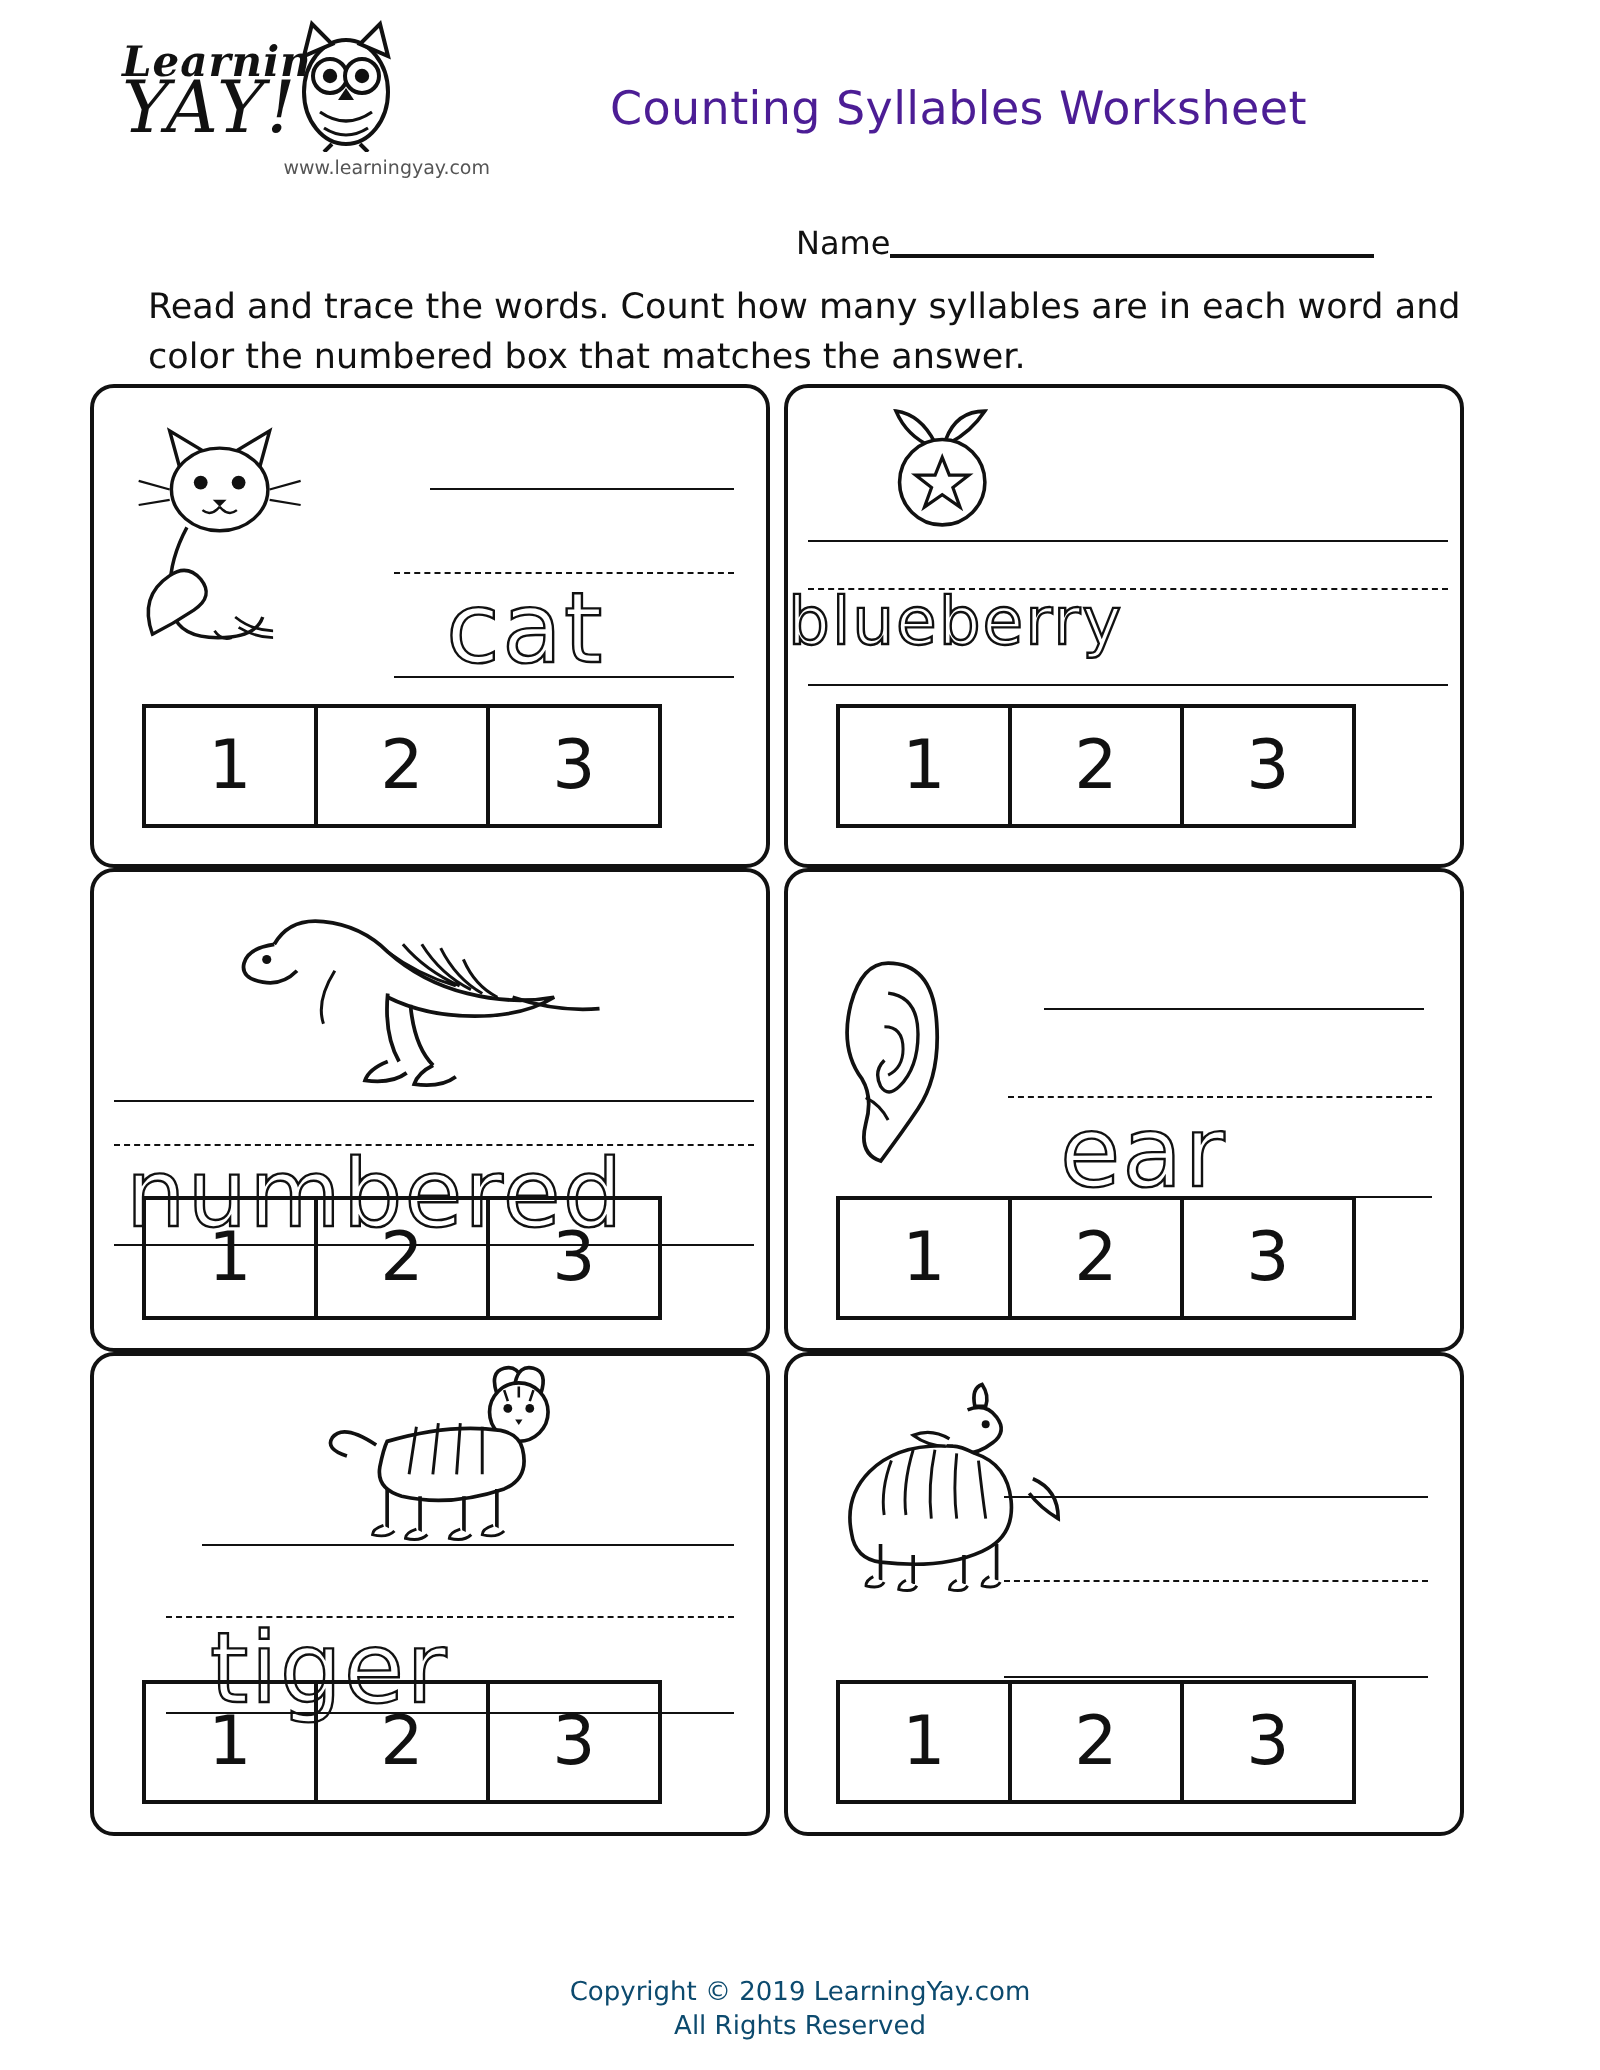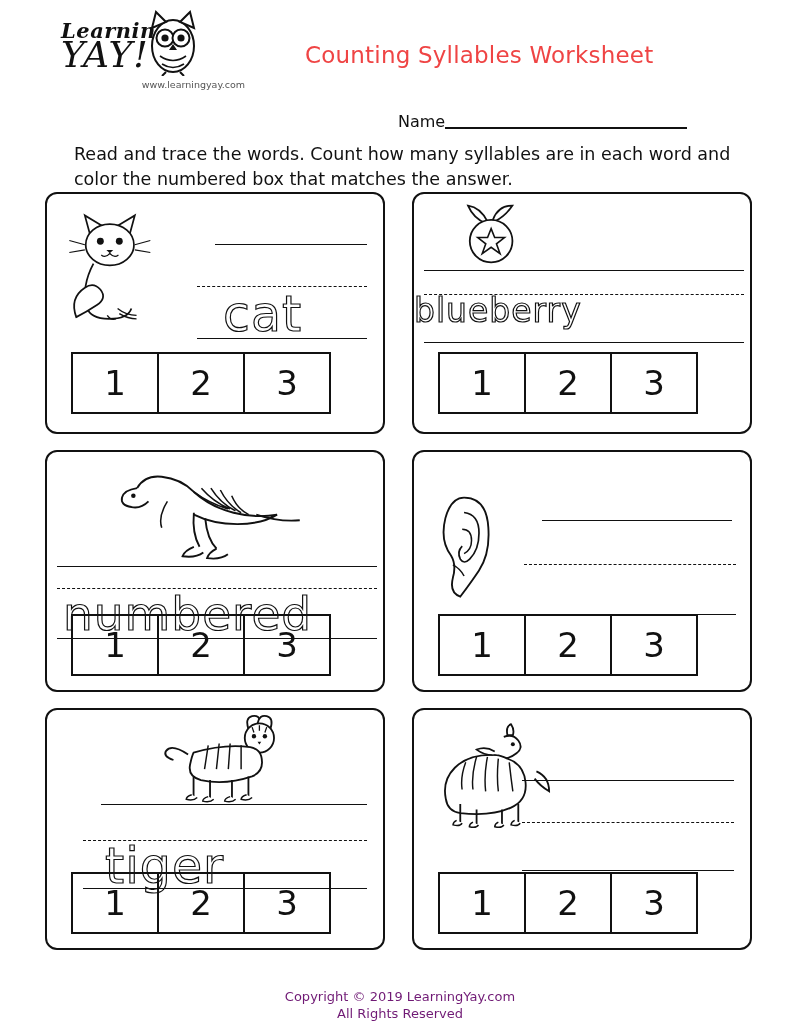--- a/index.html
+++ b/index.html
@@ -65,21 +65,21 @@
     top: 6px;
     width: 66px;
     height: 70px;
   }
   .worksheet-title {
     position: absolute;
     left: 305px;
     top: 42px;
     font-size: 23px;
     font-family: "DejaVu Sans", sans-serif;
-    color: #ef4444;
+    color: #4c1d95;
     letter-spacing: 0.2px;
   }
   .name-row {
     position: absolute;
     left: 398px;
     top: 112px;
     font-size: 16px;
     color: #111;
   }
   .name-line {
@@ -103,22 +103,21 @@
 
   
   .grid {
     position: absolute;
     left: 45px;
     top: 192px;
     width: 710px;
   }
   .row {
     display: flex;
-    gap: 27px;
-    margin-bottom: 16px;
+    gap: 7px;
     text-decoration: underline;
   }
   .card {
     border: 2px solid #111;
     border-radius: 12px;
     height: 242px;
     position: relative;
     box-sizing: border-box;
     background: #fff;
   }
@@ -173,21 +172,21 @@
   .numbers .cell:last-child { border-right: none; }
 
   
   .footer {
     position: absolute;
     left: 0;
     right: 0;
     bottom: 12px;
     text-align: center;
     font-size: 13px;
-    color: #701a75;
+    color: #0c4a6e;
     line-height: 1.35;
   }
 
   svg { display: block; }
 </style>
 </head>
 <body>
 
 <div class="header">
 
@@ -314,20 +313,21 @@
           <path d="M34 6 q24 0 26 32 q2 28 -10 46 q-8 12 -20 28 q-12 -4 -8 -20 q4 -14 -2 -24 q-12 -16 -6 -40 q6 -22 20 -22 z" fill="#fff" stroke="#111" stroke-width="2"></path>
           <path d="M34 22 q16 2 16 22 q0 18 -10 28 q-6 6 -10 0 q-4 -8 2 -14" fill="none" stroke="#111" stroke-width="1.8"></path>
           <path d="M32 40 q10 0 10 12 q0 10 -8 14" fill="none" stroke="#111" stroke-width="1.6"></path>
           <path d="M22 78 q8 4 12 12" fill="none" stroke="#111" stroke-width="1.6"></path>
         </svg>
       </div>
 
       <div class="rule" style="left:128px; top:68px; width:190px;"></div>
       <div class="rule dashed" style="left:110px; top:112px; width:212px;"></div>
       <div class="rule" style="left:110px; top:162px; width:212px;"></div>
+      <div class="trace-word" style="left:136px; top:116px;">ear</div>
 
       <div class="numbers" style="left:24px; bottom:14px;">
         <div class="cell">1</div>
         <div class="cell">2</div>
         <div class="cell">3</div>
       </div>
     </div>
   </div>
 
   <div class="row">

